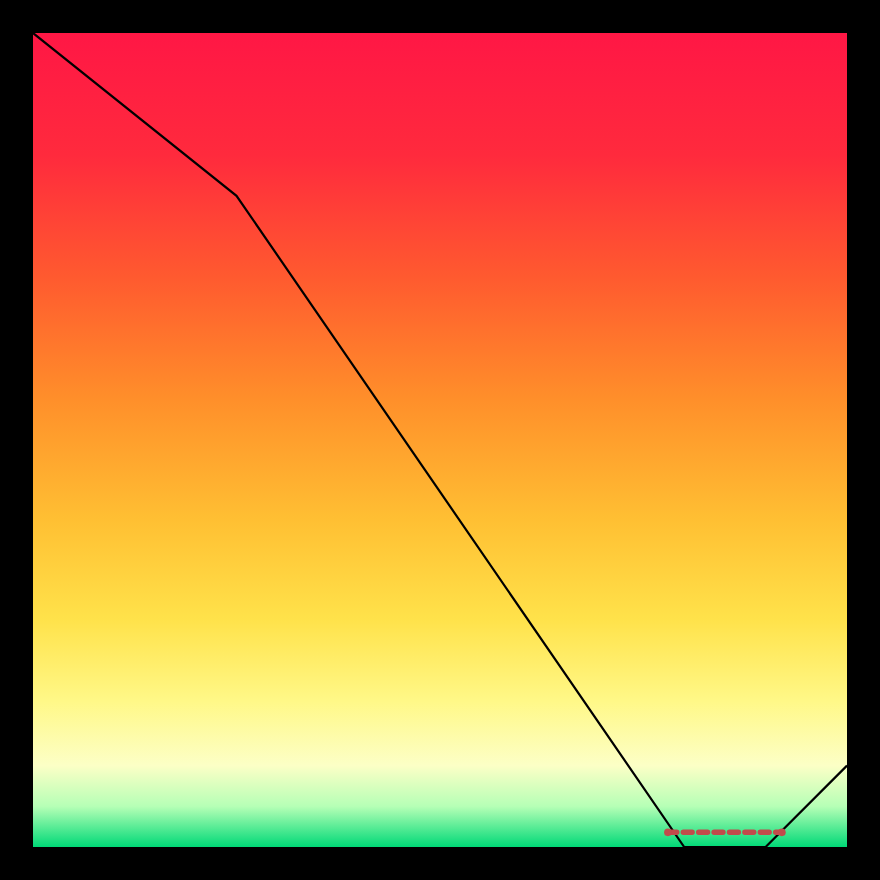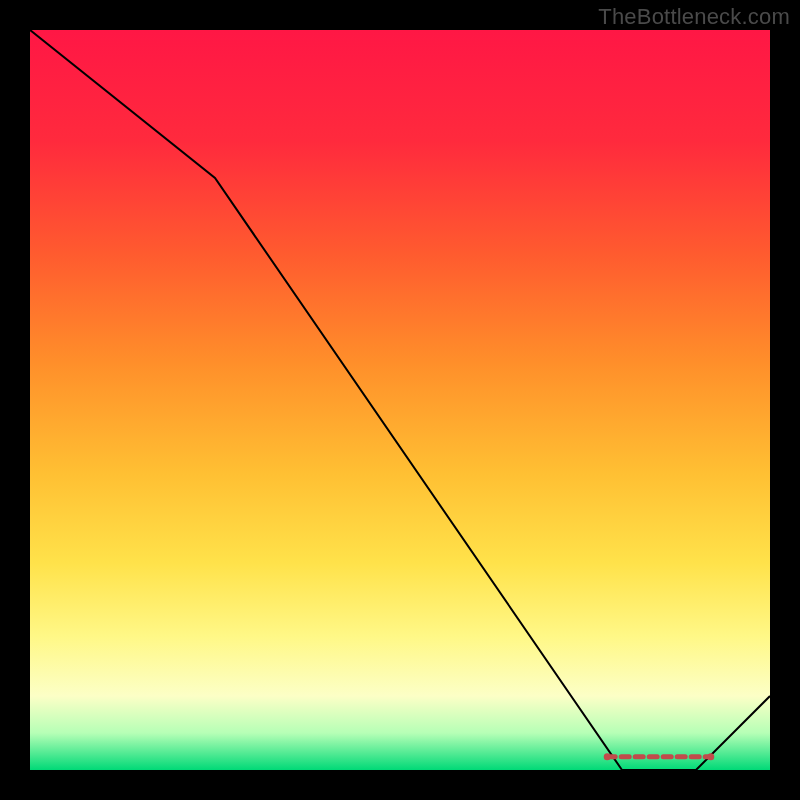--- a/index.html
+++ b/index.html
@@ -38,21 +38,20 @@
     width: 100%;
     height: 100%;
     display: block;
   }
 </style>
 </head>
 <body>
 
 <div class="frame">
 
-  <div class="watermark">TheBottleneck.com</div>
 
   <div class="plot">
     <svg id="chart-svg" viewBox="0 0 740 740" preserveAspectRatio="none">
       <defs>
         <linearGradient id="bg-grad" x1="0" y1="0" x2="0" y2="1">
             <stop offset="0%" stop-color="#ff1745"></stop>
             <stop offset="15%" stop-color="#ff2a3d"></stop>
             <stop offset="30%" stop-color="#ff5a2f"></stop>
             <stop offset="45%" stop-color="#ff8f2a"></stop>
             <stop offset="60%" stop-color="#ffc033"></stop>

